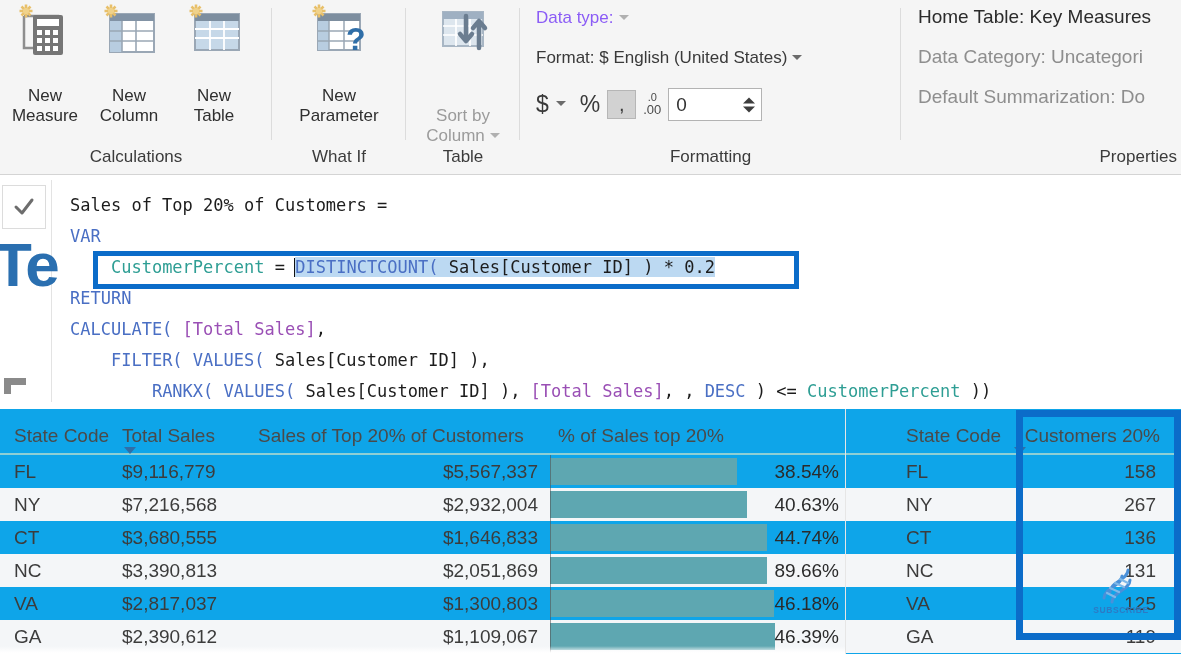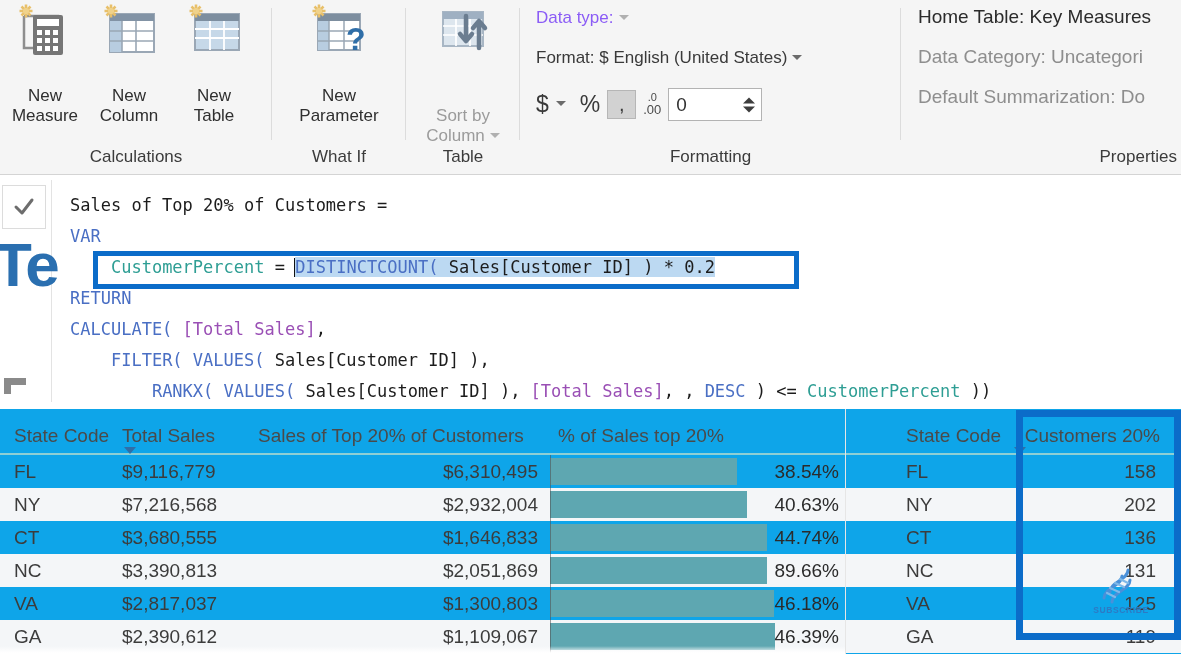--- a/index.html
+++ b/index.html
@@ -385,21 +385,21 @@
           <span>Total Sales</span>
           <span class="sort-caret"></span>
         </div>
         <div class="th" style="width:292px;">Sales of Top 20% of Customers</div>
         <div class="th" style="width:295px; padding-left:8px;">% of Sales top 20%</div>
       </div>
       <div id="left-rows">
           <div class="trow">
             <div class="td state" style="width: 122px; padding-left: 14px;">FL</div>
             <div class="td" style="width: 136px;">$9,116,779</div>
-            <div class="td num" style="width: 292px; padding-right: 12px;">$6,310,495</div>
+            <div class="td num" style="width: 292px; padding-right: 12px;">$5,567,337</div>
             <div class="bar-cell" style="width: 295px;">
               <div class="bar-fill" style="width: 187px;"></div>
               <div class="bar-axis"></div>
               <div class="bar-text">38.54%</div>
             </div>
           </div>
           <div class="trow alt">
             <div class="td state" style="width: 122px; padding-left: 14px;">NY</div>
             <div class="td" style="width: 136px;">$7,216,568</div>
             <div class="td num" style="width: 292px; padding-right: 12px;">$2,932,004</div>
@@ -460,21 +460,21 @@
           <span class="sort-caret" style="left:12px;"></span>
         </div>
       </div>
       <div id="right-rows">
           <div class="trow">
             <div class="td state" style="width: 156px; padding-left: 60px;">FL</div>
             <div class="td num" style="width: 170px; padding-right: 16px;">158</div>
           </div>
           <div class="trow alt">
             <div class="td state" style="width: 156px; padding-left: 60px;">NY</div>
-            <div class="td num" style="width: 170px; padding-right: 16px;">202</div>
+            <div class="td num" style="width: 170px; padding-right: 16px;">267</div>
           </div>
           <div class="trow">
             <div class="td state" style="width: 156px; padding-left: 60px;">CT</div>
             <div class="td num" style="width: 170px; padding-right: 16px;">136</div>
           </div>
           <div class="trow alt">
             <div class="td state" style="width: 156px; padding-left: 60px;">NC</div>
             <div class="td num" style="width: 170px; padding-right: 16px;">131</div>
           </div>
           <div class="trow">

